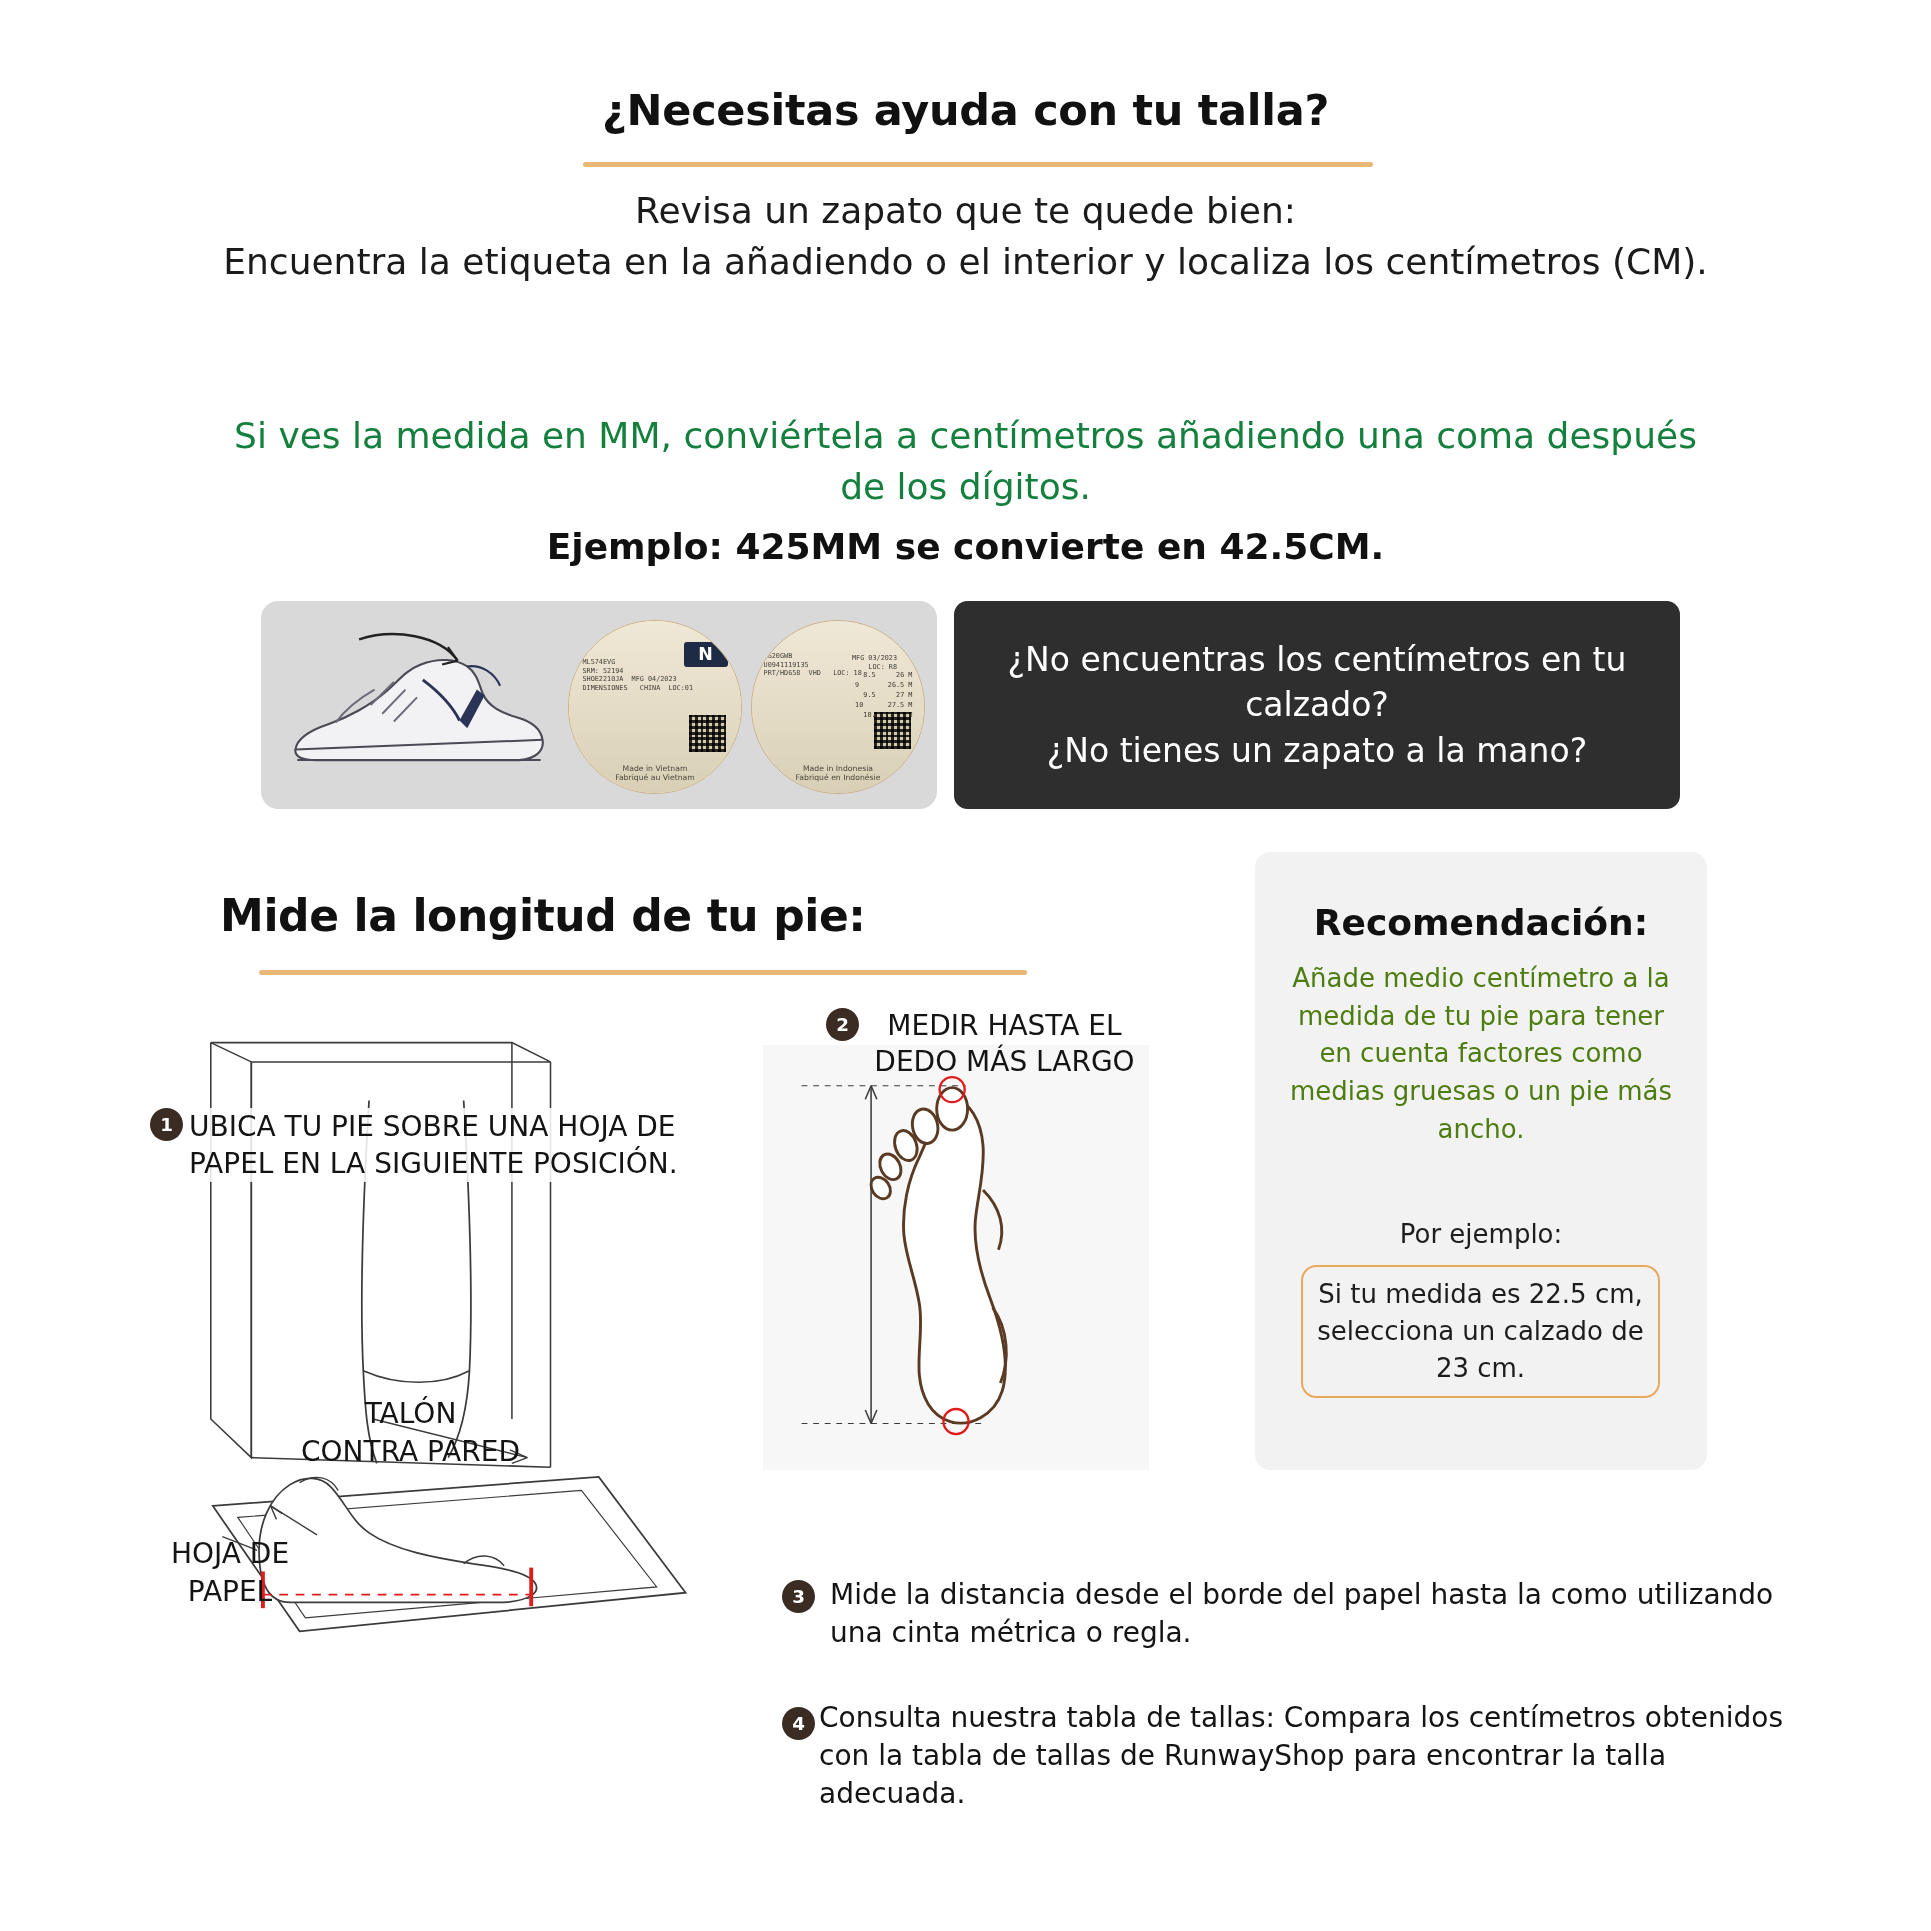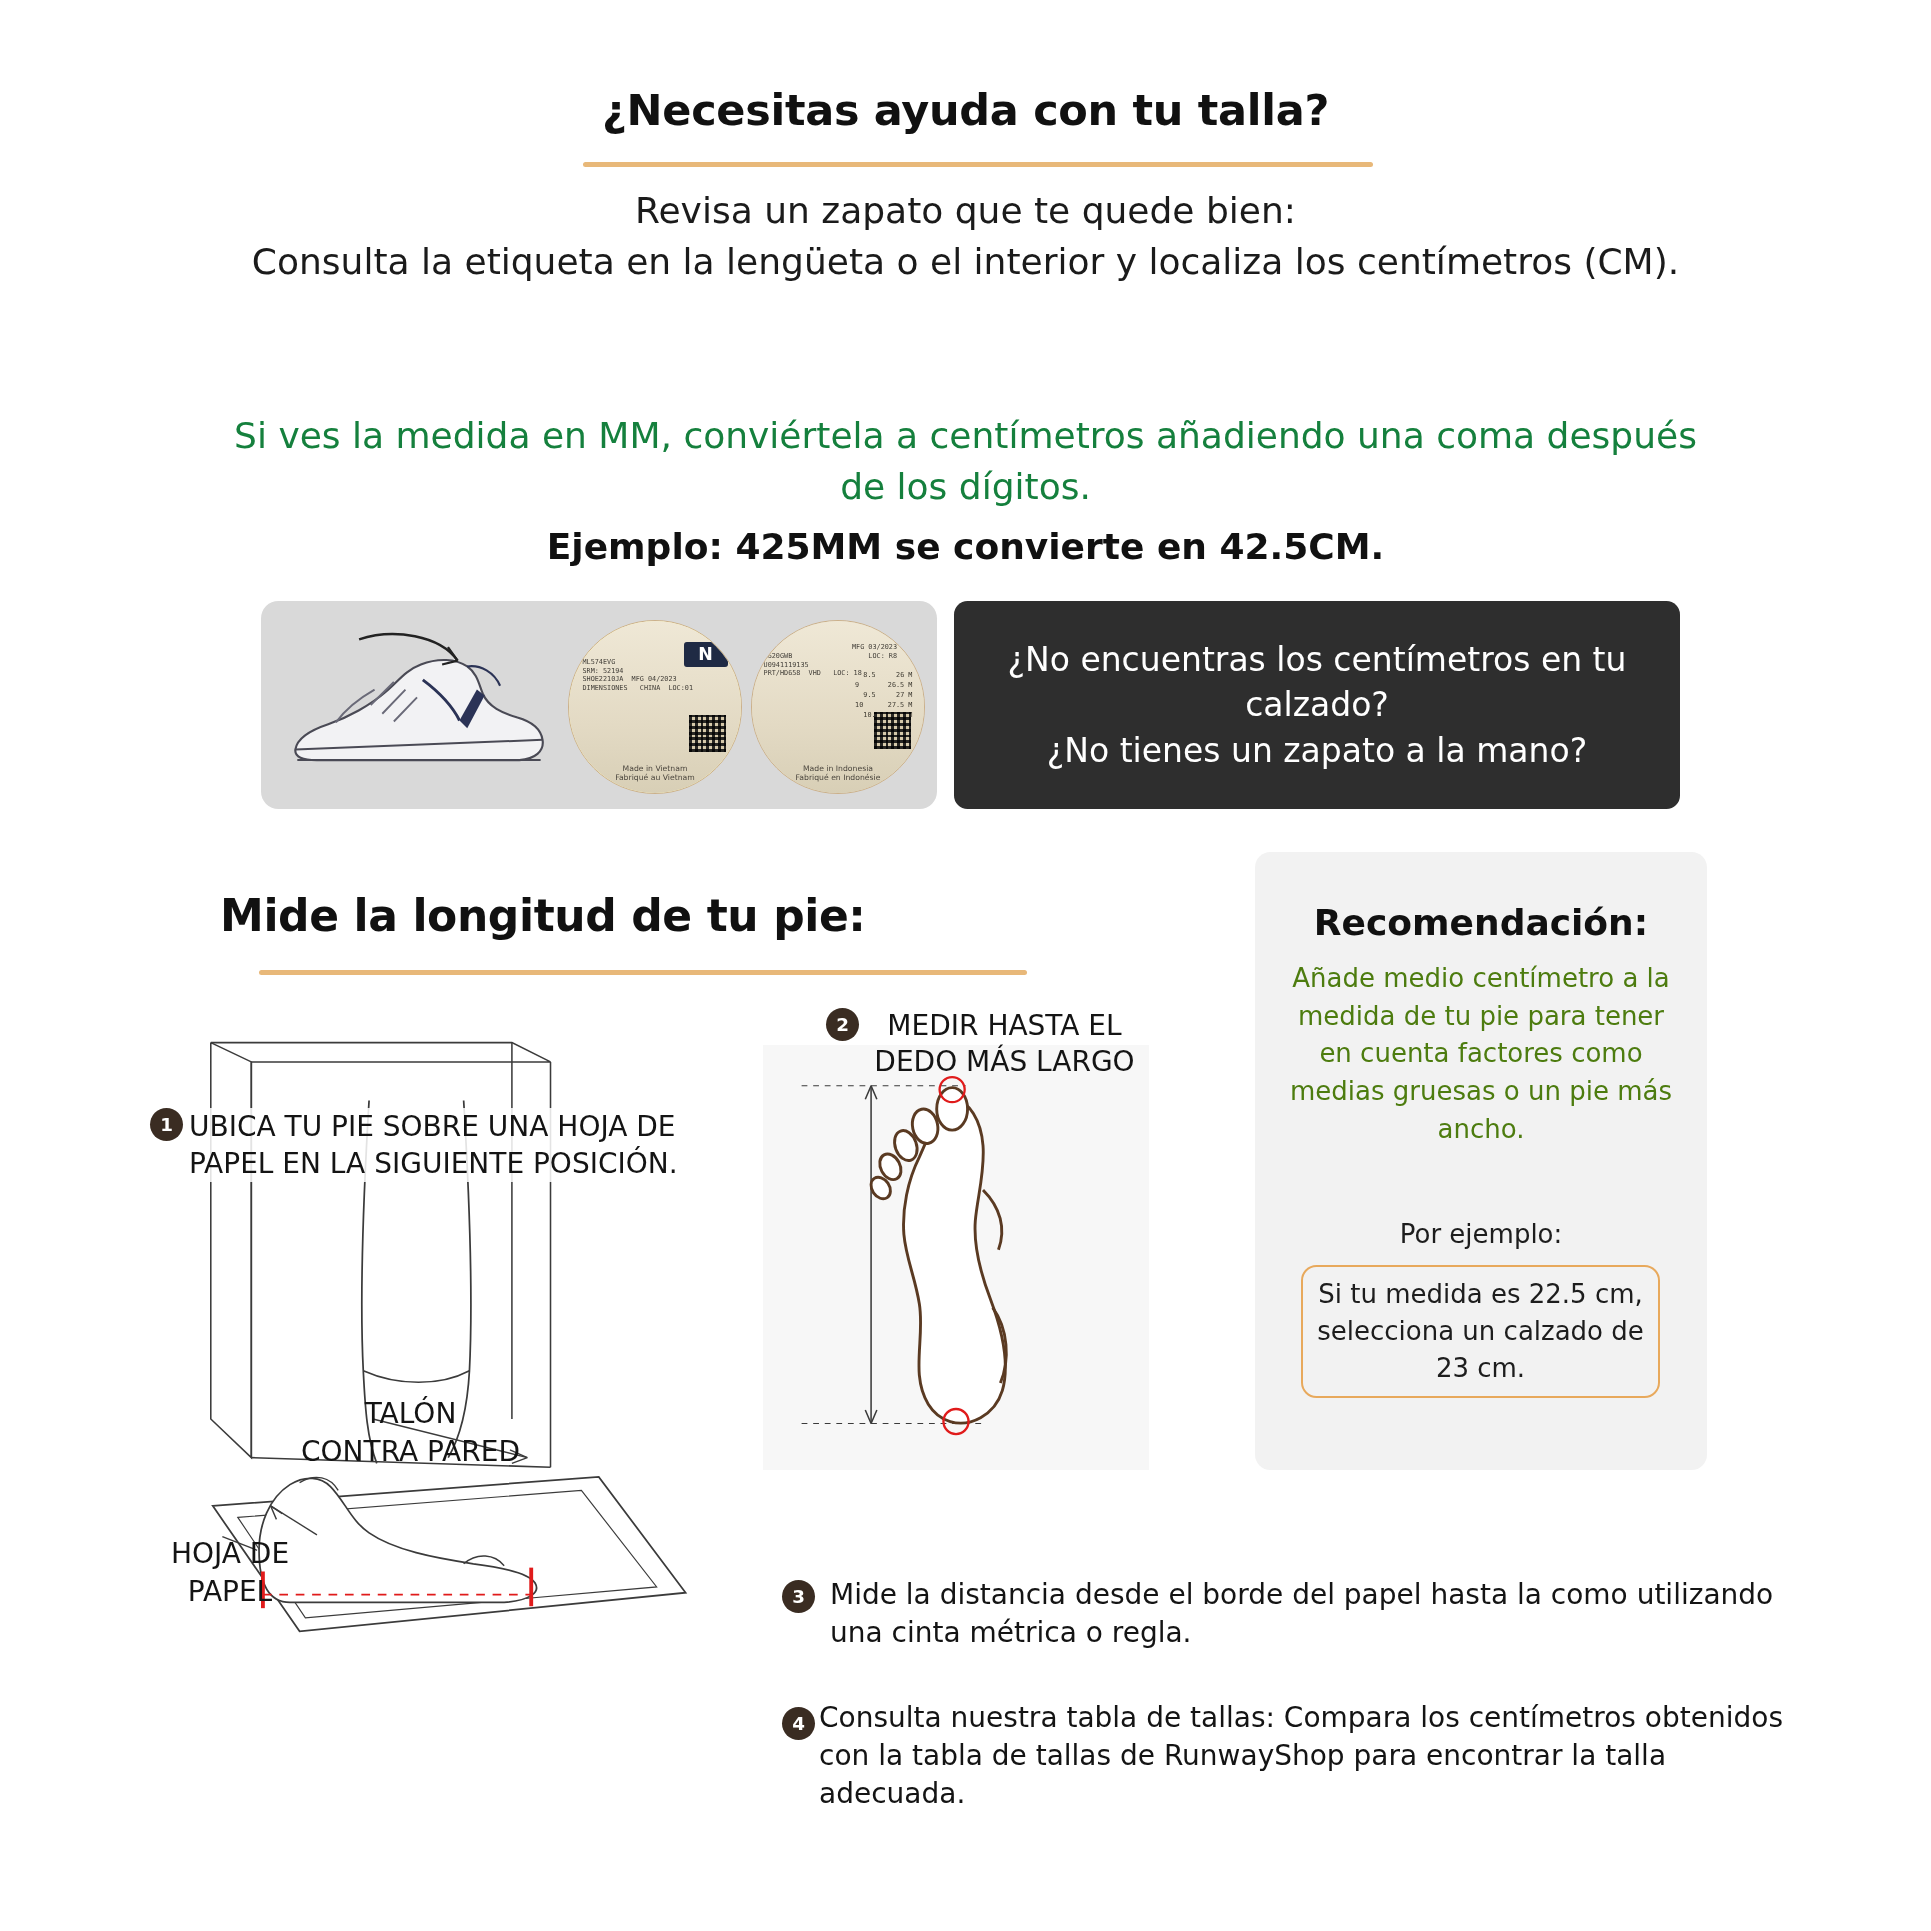--- a/index.html
+++ b/index.html
@@ -364,21 +364,21 @@
   svg { display: block; overflow: visible; }
 </style>
 </head>
 <body>
 
 <div class="page">
 
   <div class="title">¿Necesitas ayuda con tu talla?</div>
   <div class="title-rule"></div>
   <div class="intro" style="white-space: pre-line;">Revisa un zapato que te quede bien:
-Consulta la etiqueta en la lengüeta o el interior y localiza los centímetros (CM).</div>
+Encuentra la etiqueta en la añadiendo o el interior y localiza los centímetros (CM).</div>
   <div class="intro2">Si ves la medida en MM, conviértela a centímetros añadiendo una coma después de los dígitos.</div>
   <div class="example">Ejemplo: 425MM se convierte en 42.5CM.</div>
 
   <div class="photo-strip">
 
     <div class="shoe-box">
       <svg width="280" height="169" viewBox="0 0 290 175">
         <path d="M18 132 C20 120 34 112 52 106 C72 99 96 86 112 72 C124 62 132 50 148 44 C166 37 184 38 196 46 C206 53 208 64 212 74 C218 88 232 94 248 99 C262 103 272 110 274 122 C276 134 266 142 250 143 L40 143 C26 143 17 140 18 132 Z" fill="#f2f2f4" stroke="#4a4a55" stroke-width="2.2"></path>
         <path d="M18 132 L274 122" fill="none" stroke="#4a4a55" stroke-width="2"></path>
         <path d="M20 143 L272 143" fill="none" stroke="#4a4a55" stroke-width="2"></path>
@@ -402,21 +402,21 @@
       <div class="lbl-qr"></div>
       <div class="lbl-made" style="white-space: pre-line;">Made in Vietnam
 Fabriqué au Vietnam</div>
     </div>
 
     <div class="label-circle two">
       <div class="lbl-inner"></div>
       <div class="lbl-txt" style="left:11.6px; top:31px;">M620GWB
 U0941119135
 PRT/HD658  VHD   LOC: 18</div>
-      <div class="lbl-txt" style="left:100px; top:22px; text-align:right;">MFG 03/2023
+      <div class="lbl-txt" style="left:100px; top:33px; text-align:right;">MFG 03/2023
 LOC: R8</div>
       <div class="lbl-table">8.5     26 M
 9       26.5 M
 9.5     27 M
 10      27.5 M
 10.5    28 M</div>
       <div class="lbl-qr" style="right:13.5px; bottom:44px;"></div>
       <div class="lbl-made" style="white-space: pre-line;">Made in Indonesia
 Fabriqué en Indonésie</div>
     </div>

